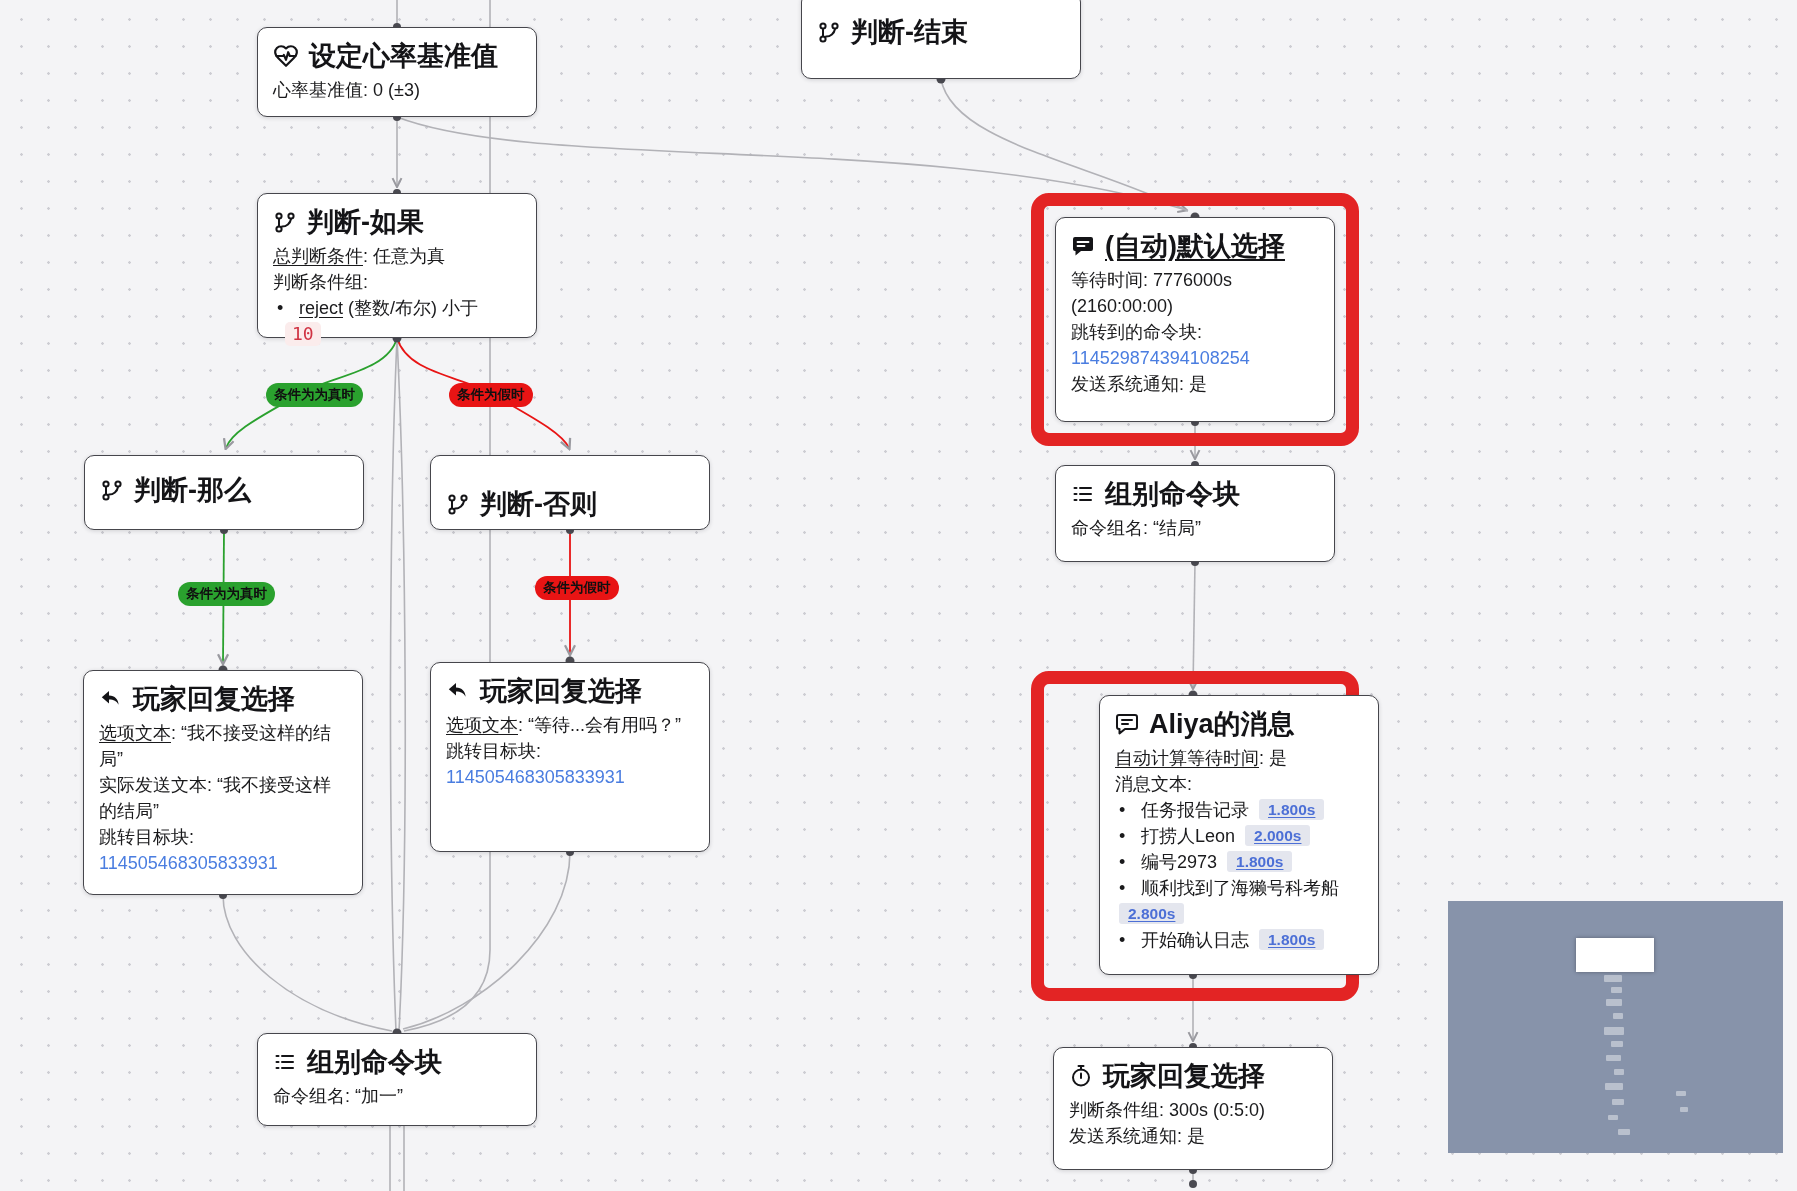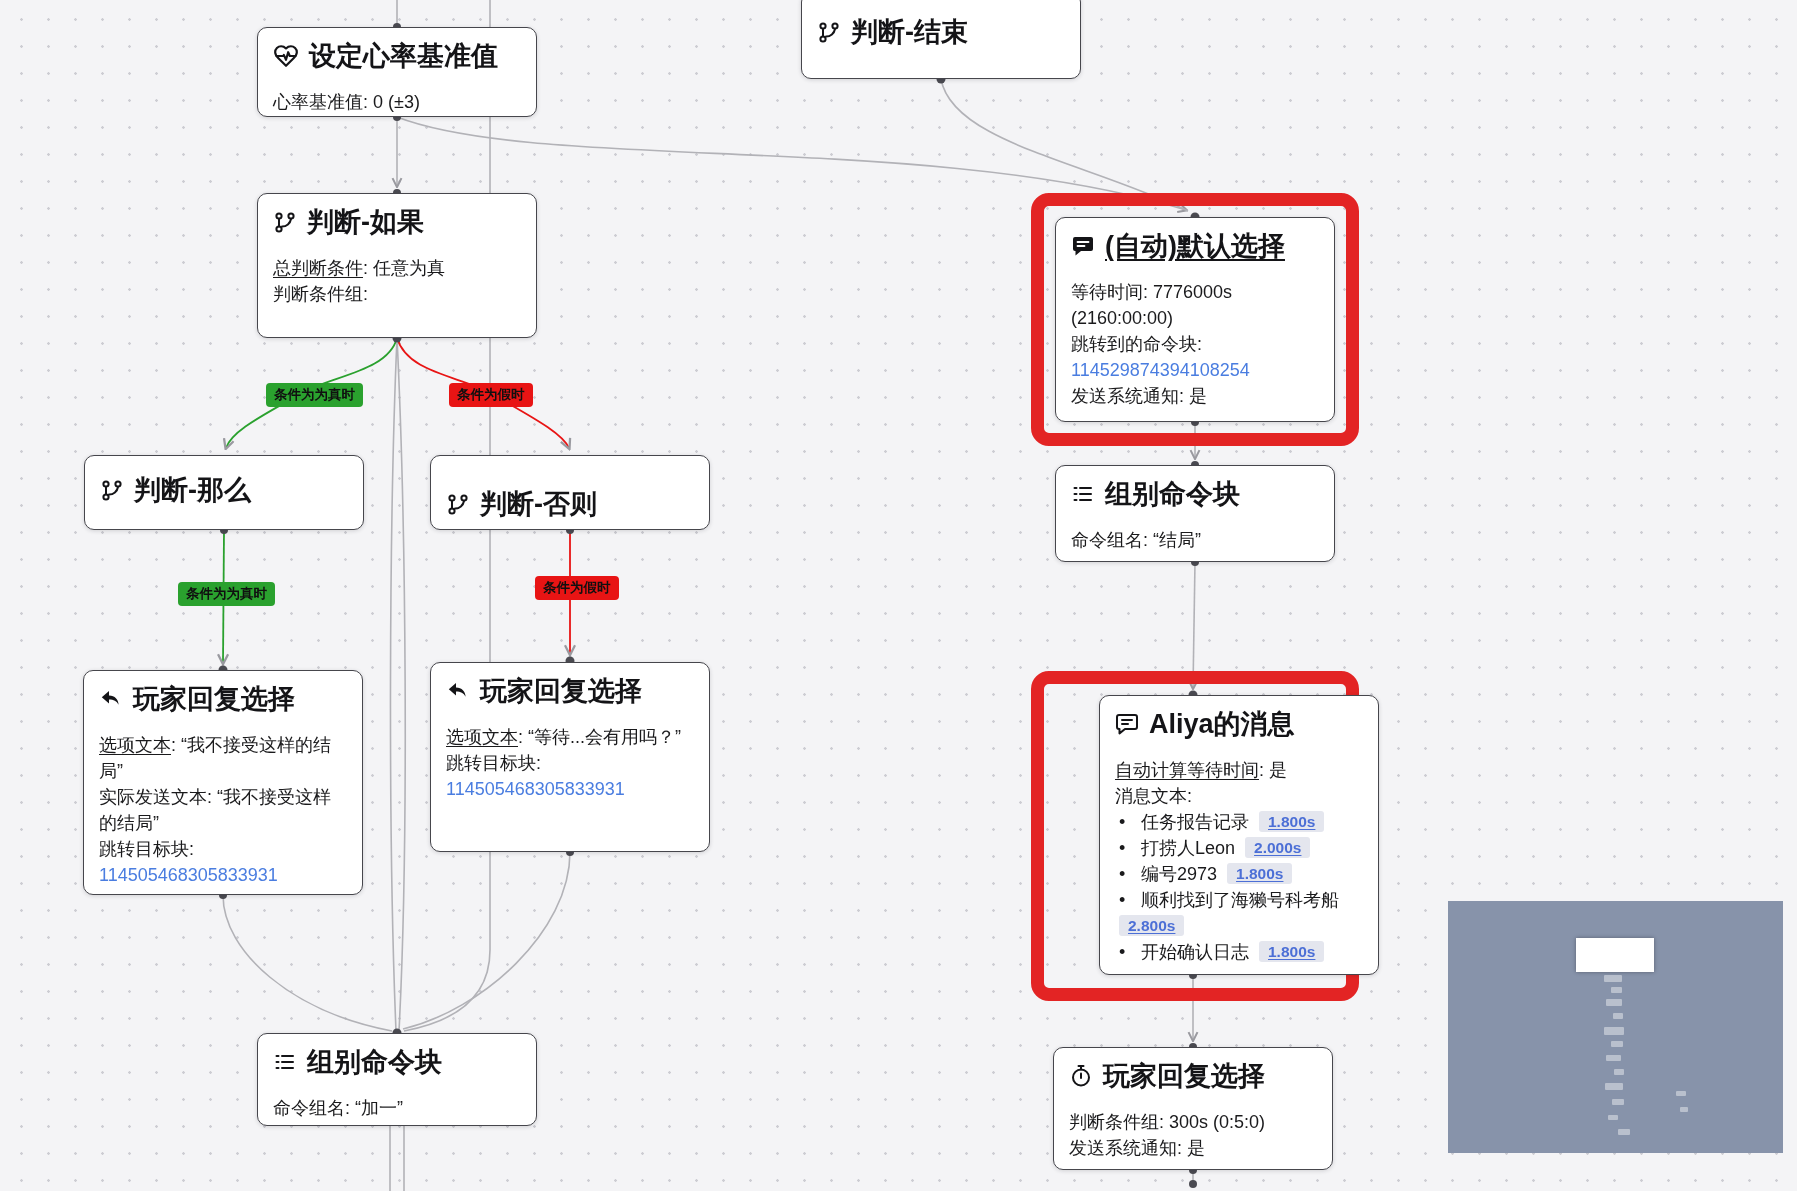--- a/index.html
+++ b/index.html
@@ -21,40 +21,40 @@
   .red{stroke:var(--red);stroke-width:1.8;fill:none;}
   .dot{fill:#4b4b52;}
   .hl{position:absolute;z-index:2;border:13px solid var(--highlight);border-radius:18px;box-sizing:border-box;}
   .node{
     position:absolute;z-index:3;background:#fff;border:1.6px solid var(--node_border);
     border-radius:10px;box-sizing:border-box;padding:11px 15px 12px;
     box-shadow:0 1px 4px rgba(25,25,35,.16);
   }
   .node-title{display:flex;align-items:center;gap:10px;font-size:27px;font-weight:700;line-height:34px;white-space:nowrap;}
   .node-title svg{flex:0 0 auto;}
-  .node-body{margin-top:16px;font-size:18px;line-height:26px;color:#1a1a1c;}
+  .node-body{margin-top:4px;font-size:18px;line-height:26px;color:#1a1a1c;}
   .line{min-height:26px;}
   .u{text-decoration:underline;text-underline-offset:3px;}
   .tu{text-decoration:underline;text-underline-offset:4px;}
   .link{color:var(--link);cursor:pointer;}
   .chip{
     display:inline-block;background:var(--chip_bg);color:var(--chip_text);
     font-family:"DejaVu Sans Mono","Liberation Mono",monospace;font-size:18px;
     padding:0 7px;margin-left:8px;border-radius:5px;line-height:24px;
   }
   .badge{
     display:inline-block;background:var(--badge_bg);color:var(--badge_text);
     font-weight:700;font-size:15.5px;line-height:21px;padding:0 9px;margin-left:10px;
     border-radius:3px;text-decoration:underline;text-underline-offset:2px;vertical-align:1px;
   }
   .bullet{padding-left:4px;}
   .bdot{display:inline-block;width:22px;}
   .edge-label{
     position:absolute;z-index:4;font-size:13.5px;font-weight:700;color:#101010;
-    padding:3px 8px;border-radius:4px;white-space:nowrap;
+    padding:3px 8px;border-radius:12px;white-space:nowrap;
   }
   .edge-label.g{background:var(--green);}
   .edge-label.r{background:var(--red);}
   #minimap{position:absolute;z-index:5;background:var(--minimap_bg);}
   #minimap .vp{position:absolute;background:#fff;box-shadow:0 0 4px rgba(0,0,0,.35);}
   #minimap .mn{position:absolute;background:rgba(255,255,255,.42);border-radius:1px;}
   .icon{stroke:#141417;stroke-width:2;fill:none;stroke-linecap:round;stroke-linejoin:round;}
 </style>
 </head>
 <body>
@@ -161,20 +161,21 @@
           <circle cx="6" cy="6" r="2.6"></circle>
           <circle cx="18" cy="6" r="2.6"></circle>
         <path d="M6 9v7"></path>
           <path d="M18 9a9 9 0 0 1-9 7.5"></path>
       </svg>
       <span>判断-如果</span>
     </div>
     <div class="node-body">
       <div class="line"><span class="u">总判断条件</span><span>: 任意为真</span></div>
       <div class="line">判断条件组:</div>
+      <div class="line bullet"><span class="bdot">•</span><span class="u">reject</span><span> (整数/布尔) 小于</span><span class="chip">10</span></div>
     </div>
   </div>
 
   <div class="node" style="left:84px;top:455px;width:280px;height:75px;padding-top:17px;">
     <div class="node-title">
       <svg class="icon" width="24" height="24" viewBox="0 0 24 24">
         <circle cx="6" cy="19" r="2.6"></circle>
           <circle cx="6" cy="6" r="2.6"></circle>
           <circle cx="18" cy="6" r="2.6"></circle>
         <path d="M6 9v7"></path>

